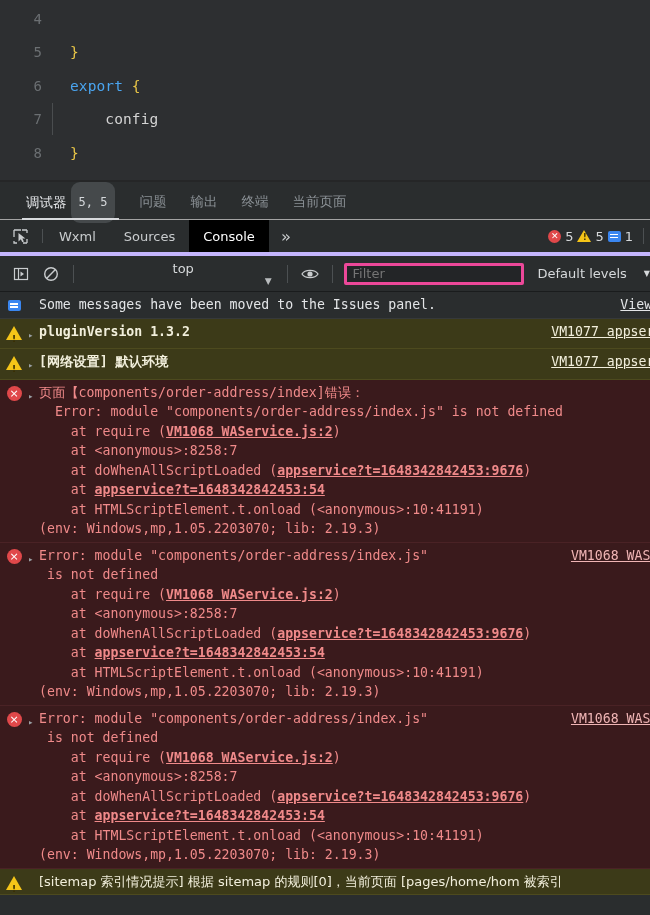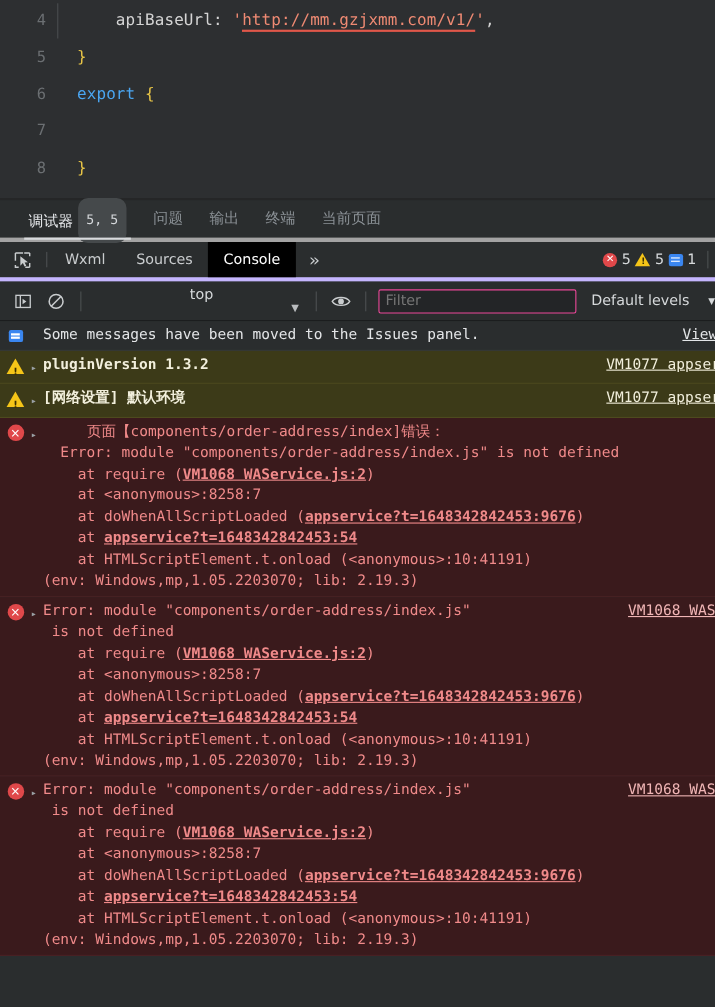--- a/index.html
+++ b/index.html
@@ -62,21 +62,21 @@
   }
 
   
   .panel-tabs {
     height: 38px;
     background: #2a2d2e;
     display: flex;
     align-items: center;
     padding-left: 14px;
     gap: 0px;
-    border-bottom: 4px solid #a3a3a3;
+    border-bottom: 1px solid #a3a3a3;
     font-family: "DejaVu Sans", "Liberation Sans", sans-serif;
   }
   .ptab {
     font-size: 13.5px;
     color: #8b9196;
     padding: 0 12px;
     height: 38px;
     line-height: 38px;
     position: relative;
     white-space: nowrap;
@@ -189,21 +189,21 @@
     color: #d6d9db;
     font-size: 13px;
     font-family: "DejaVu Sans", "Liberation Sans", sans-serif;
     padding-left: 6px;
     flex-direction: column;
   }
   .ctx-select .caret { margin-left: auto; font-size: 9px; color:#b9bcbe; padding-right:8px;}
   .filter-input {
     width: 180px; height: 22px;
     background: #232527;
-    border: 1px solid #ec4899;
+    border: 3px solid #ec4899;
     border-radius: 2px;
     color: #9aa0a4;
     font-size: 13px;
     padding: 0 6px;
     font-family: "DejaVu Sans", "Liberation Sans", sans-serif;
     outline: none;
     margin-left: 4px;
   }
   .levels {
     margin-left: 14px;
@@ -330,24 +330,24 @@
   .g-err::after{
     content:"\00D7"; color:#fff; font-size:11px; line-height:1;
     font-family:"DejaVu Sans",sans-serif;
   }
 </style>
 </head>
 <body>
 
 <div class="editor">
   <div id="editor-lines">
-      <div class="code-line"><div class="ln">4</div><div class="code-body"><span class="indent-guide"></span><span class="tok-plain">    apiBaseUrl: </span><span class="tok-quote">'</span><span class="tok-str squiggle">http://mm.gzjxmm.com/v1/</span><span class="tok-quote">'</span><span class="tok-plain">,</span></div></div>
+      <div class="code-line"><div class="ln">4</div></div>
       <div class="code-line"><div class="ln">5</div><div class="code-body"><span class="tok-brace">}</span></div></div>
       <div class="code-line"><div class="ln">6</div><div class="code-body"><span class="tok-kw">export </span><span class="tok-brace">{</span></div></div>
-      <div class="code-line"><div class="ln">7</div></div>
+      <div class="code-line"><div class="ln">7</div><div class="code-body"><span class="indent-guide"></span><span class="tok-plain">    config</span></div></div>
       <div class="code-line"><div class="ln">8</div><div class="code-body"><span class="tok-brace">}</span></div></div>
     </div>
   <div class="editor-bottom-border"></div>
 </div>
 
 <div class="panel-tabs">
   <div class="ptab active">
     <span>调试器</span><span class="ptab-badge">5, 5</span>
   </div>
   <div class="ptab">
@@ -455,21 +455,21 @@
       </div>
       <div class="arrow">▸</div>
       <div class="content"><span class="text" style="font-weight: bold;">[网络设置] 默认环境</span><span class="srclink">VM1077 appservice.js</span></div>
     </div>
     <div class="msg err">
       <div class="gutter">
         <div class="g-err"></div>
       </div>
       <div class="arrow">▸</div>
       <div class="content">
-        <div style="position: relative; margin-left: 40px;"><span class="title">页面【components/order-address/index]错误：</span></div>
+        <div style="position: relative;"><span class="title">页面【components/order-address/index]错误：</span></div>
         <div class="stack" style="white-space: pre;">  Error: module "components/order-address/index.js" is not defined</div>
         <div class="stackline stack"><span>    at require (</span><span class="ulink">VM1068 WAService.js:2</span><span>)</span></div>
         <div class="stackline stack"><span>    at &lt;anonymous&gt;:8258:7</span></div>
         <div class="stackline stack"><span>    at doWhenAllScriptLoaded (</span><span class="ulink">appservice?t=1648342842453:9676</span><span>)</span></div>
         <div class="stackline stack"><span>    at </span><span class="ulink">appservice?t=1648342842453:54</span></div>
         <div class="stackline stack"><span>    at HTMLScriptElement.t.onload (&lt;anonymous&gt;:10:41191)</span></div>
         <div class="envline">(env: Windows,mp,1.05.2203070; lib: 2.19.3)</div>
       </div>
     </div>
     <div class="msg err">
@@ -497,13 +497,20 @@
         <div style="position: relative;"><span class="title">Error: module "components/order-address/index.js"</span><span class="srclink">VM1068 WAService</span></div>
         <div class="stack" style="white-space: pre;"> is not defined</div>
         <div class="stackline stack"><span>    at require (</span><span class="ulink">VM1068 WAService.js:2</span><span>)</span></div>
         <div class="stackline stack"><span>    at &lt;anonymous&gt;:8258:7</span></div>
         <div class="stackline stack"><span>    at doWhenAllScriptLoaded (</span><span class="ulink">appservice?t=1648342842453:9676</span><span>)</span></div>
         <div class="stackline stack"><span>    at </span><span class="ulink">appservice?t=1648342842453:54</span></div>
         <div class="stackline stack"><span>    at HTMLScriptElement.t.onload (&lt;anonymous&gt;:10:41191)</span></div>
         <div class="envline">(env: Windows,mp,1.05.2203070; lib: 2.19.3)</div>
       </div>
     </div>
+    <div class="msg sitemap">
+      <div class="gutter">
+        <div class="g-warn"></div>
+      </div>
+      <div class="arrow"></div>
+      <div class="content"><span class="text">[sitemap 索引情况提示] 根据 sitemap 的规则[0]，当前页面 [pages/home/hom 被索引</span></div>
+    </div>
   </div>
 
 </body></html>

